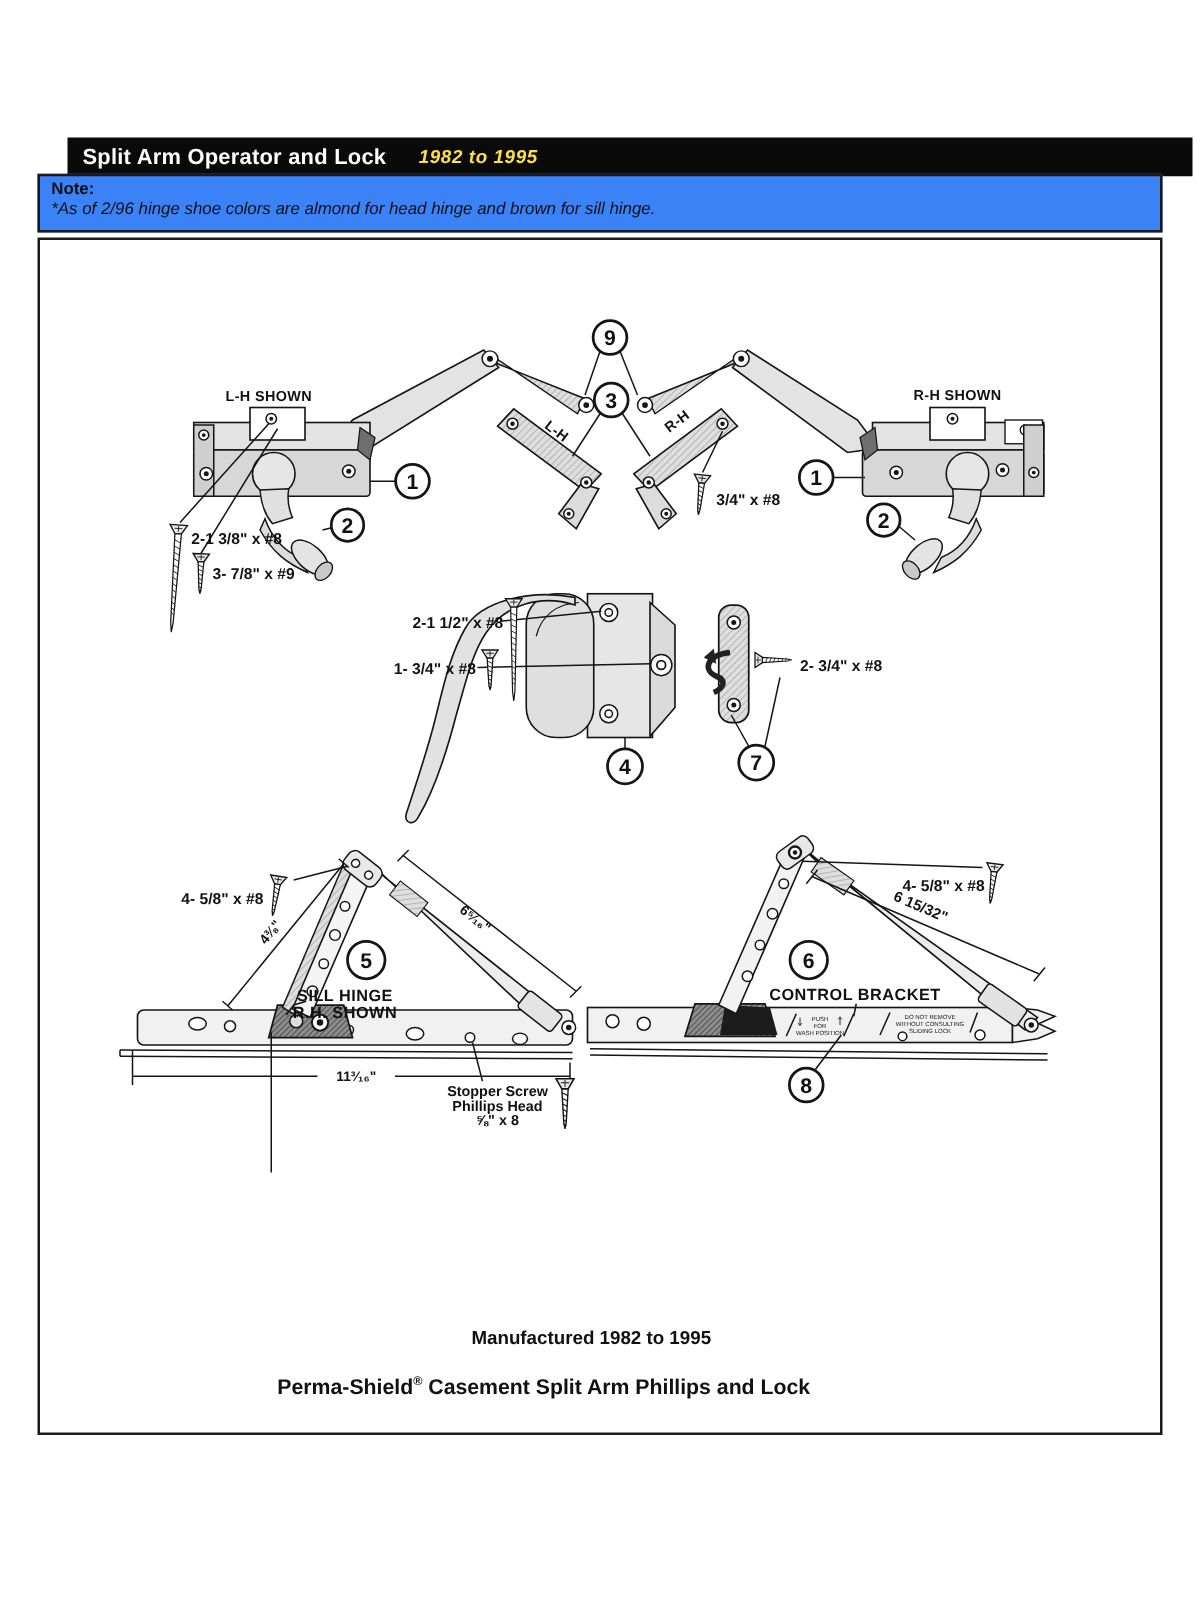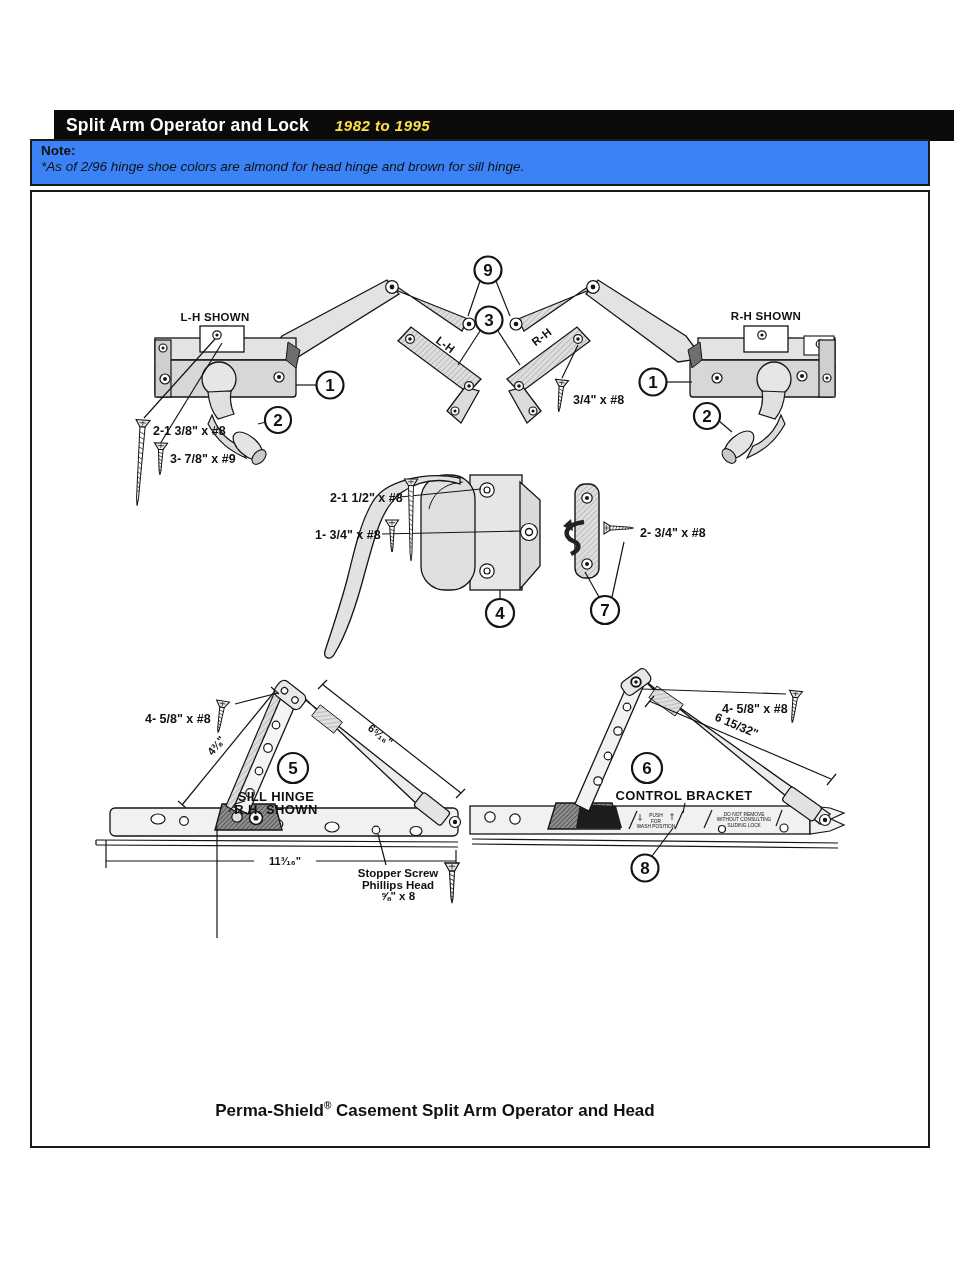--- a/index.html
+++ b/index.html
@@ -371,14 +371,15 @@
   <text class="t-stamp" x="624" y="636">WASH POSITION</text>
   <text class="t-stamp" x="712" y="623.5">DO NOT REMOVE</text>
   <text class="t-stamp" x="712" y="629">WITHOUT CONSULTING</text>
   <text class="t-stamp" x="712" y="634.5">SLIDING LOCK</text>
   <g>
     <circle cx="613" cy="676" r="13.5" fill="#fff" stroke="#151515" stroke-width="2.2"></circle>
     <text class="t-callout" x="613" y="682">8</text>
   </g>
 </svg>
 
-<div class="cap2"><span>Perma-Shield</span><sup>®</sup><span> Casement Split Arm Operator and Head</span></div>
+<div class="cap1">Manufactured 1982 to 1995</div>
+<div class="cap2"><span>Perma-Shield</span><sup>®</sup><span> Casement Split Arm Phillips and Lock</span></div>
 </div>
 
 </body></html>

